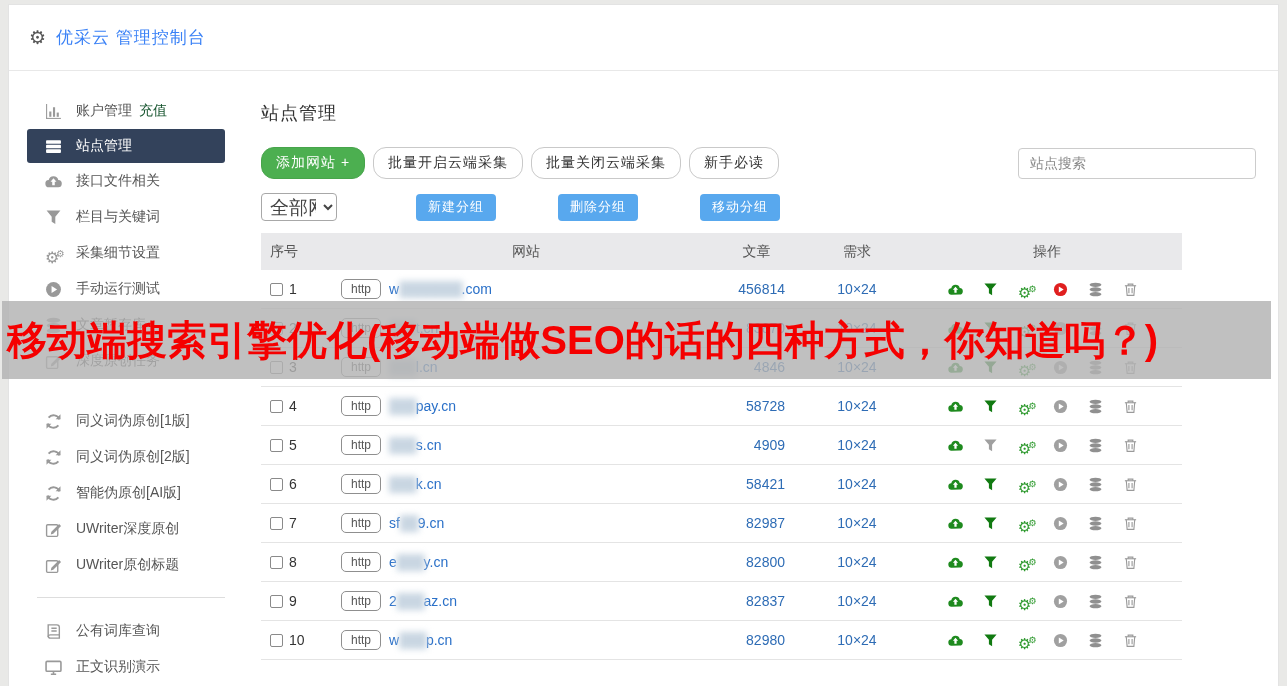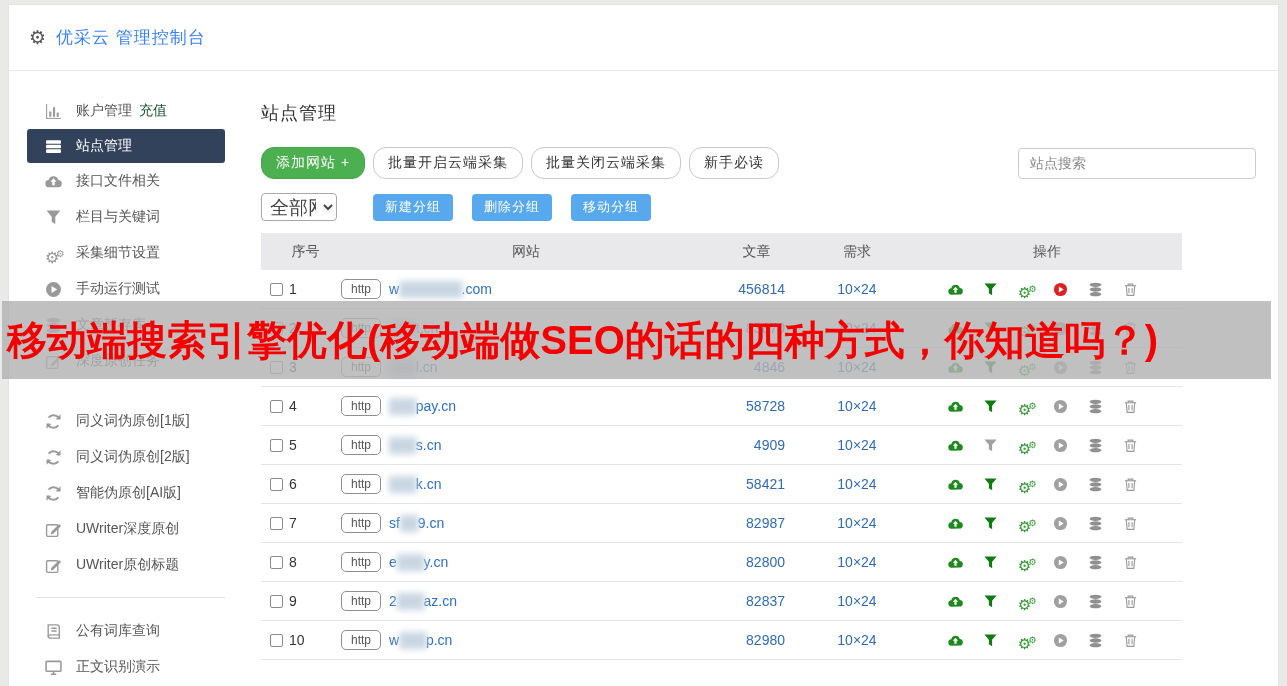--- a/index.html
+++ b/index.html
@@ -64,32 +64,32 @@
 
   
   .toolbar2 { display:flex; align-items:center; gap:19px; margin-top:14px; }
   .group-select {
     height:28px; border:1px solid #a8a8a8; border-radius:4px; background:#fff;
     font-size:19px; color:#444; padding:0 4px; width:76px; margin-right:17px;
     font-family:inherit;
   }
   .btn-blue { height:27px; background:#58a8ee; color:#fff; border:none;
               border-radius:4px; font-size:13px; display:inline-flex; align-items:center;
-              padding:1px 12px; cursor:pointer; letter-spacing:1px; }
+              padding:1px 12px; cursor:pointer; letter-spacing:1px;margin-left:43px; }
 
   
   .site-table { margin-top:12px; width:921px; font-size:14px; }
   .t-head, .trow {
     display:grid;
     grid-template-columns:80px 370px 91px 110px 270px;
     align-items:center;
   }
   .t-head { background:#e9e9eb; height:37px; color:#555; }
   .t-head > div { text-align:center; }
-  .t-head .h-idx { text-align:center; padding-left:9px; }
+  .t-head .h-idx { text-align:left; padding-left:9px; }
   .trow { height:39px; border-bottom:1px solid #e4e4e4; background:#fff; }
   .c-idx { display:flex; align-items:center; padding-left:9px; gap:6px; color:#333; }
   .row-check { appearance:none; -webkit-appearance:none; width:13px; height:13px;
                border:1px solid #8a8a8a; border-radius:2px; background:#fff; cursor:pointer; }
   .c-site { display:flex; align-items:center; }
   .http-badge { border:1px solid #8f8f8f; border-radius:5px; font-size:12px; color:#555;
                 padding:3px 9px; margin-right:8px; line-height:1; background:#fff; }
   .domain { color:#2a70c8; text-decoration:none; cursor:pointer; font-size:14px; }
   .mask { filter:blur(3px); color:#c9d6e2; letter-spacing:-1px; }
   .c-art { text-align:right; padding-right:17px; color:#2e6cb5; }

